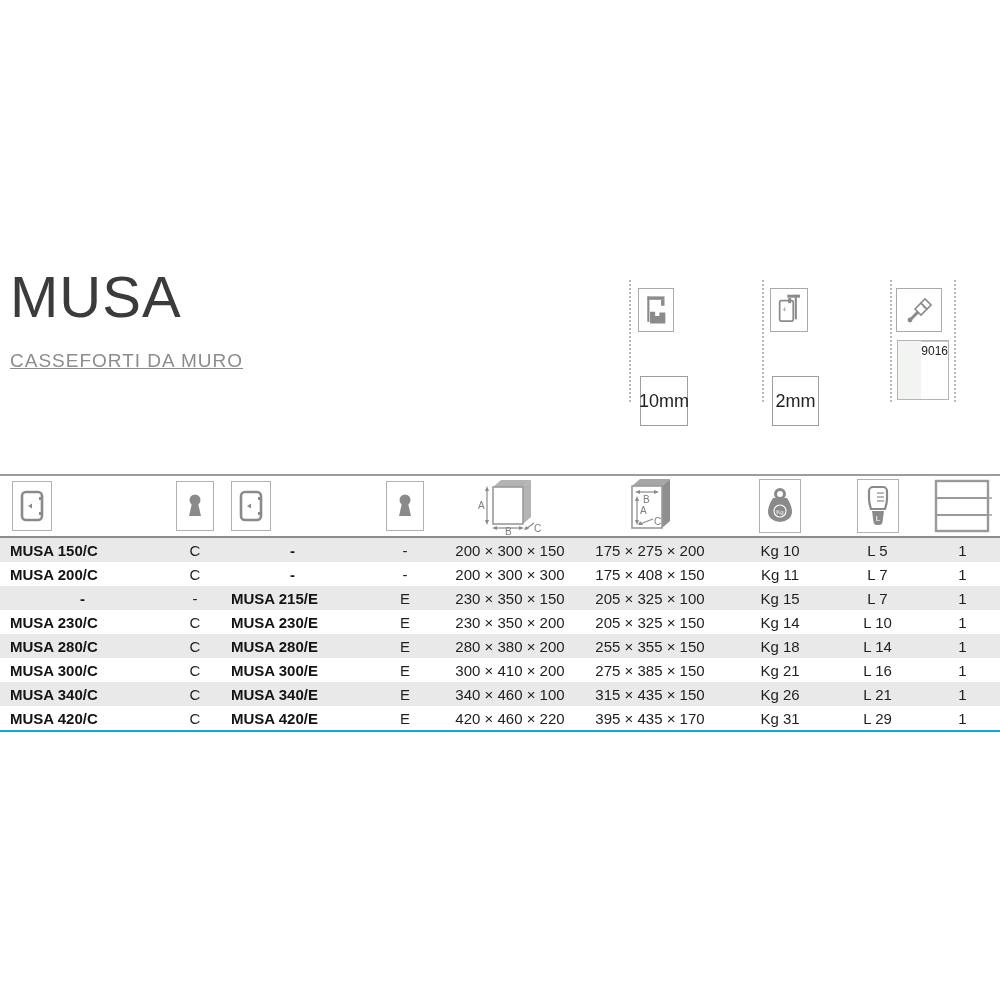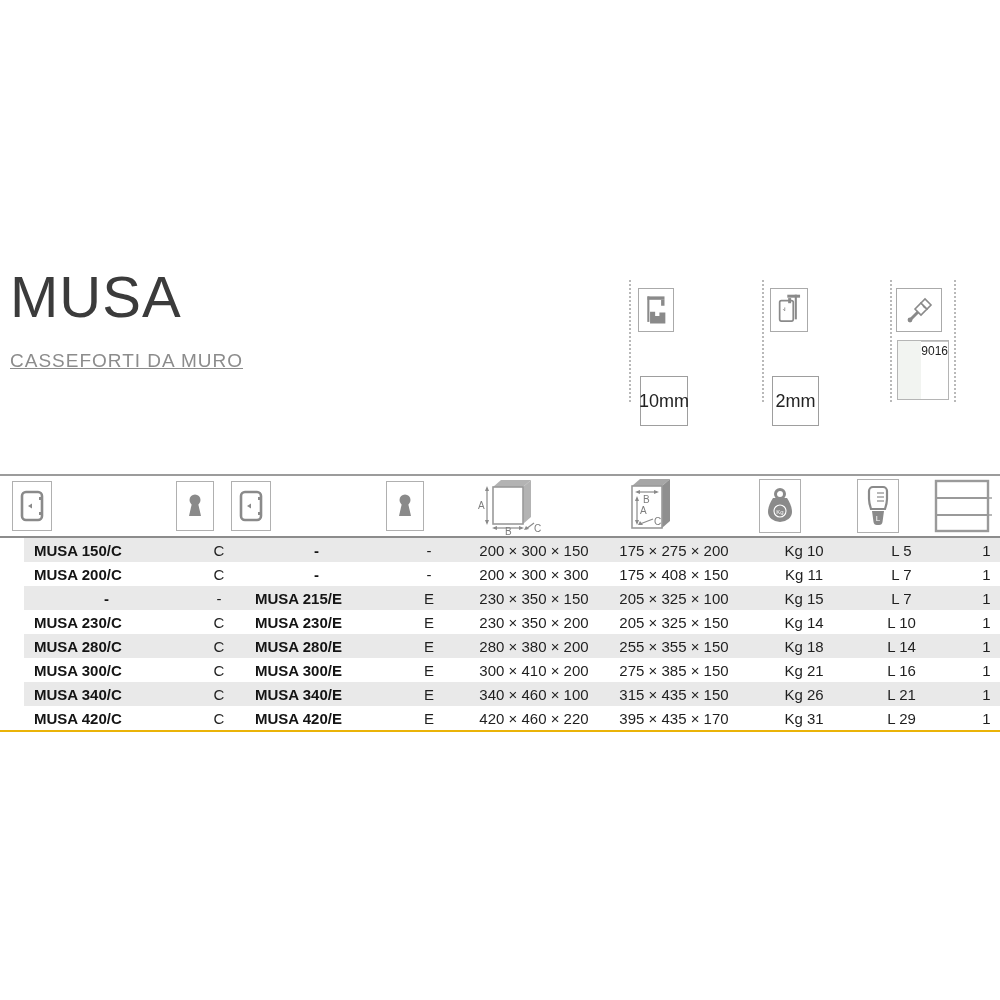--- a/index.html
+++ b/index.html
@@ -28,21 +28,21 @@
   .spec-table{position:absolute;left:0;top:474px;width:1000px;}
   .rule{height:0;border-top:2px solid #9c9c9c;}
   .rule.dark{border-top-color:#8c8c8c;}
   .thead{display:grid;grid-template-columns:165px 60px 135px 90px 120px 160px 100px 95px 75px;
          height:60px;align-items:center;background:#fff;}
   .hcell{display:flex;align-items:center;justify-content:center;height:100%;}
   .hcell.left1{justify-content:flex-start;padding-left:12px;}
   .hcell.left3{justify-content:flex-start;padding-left:6px;}
   .ibox{border:1px solid #b0b0b0;background:#fff;display:flex;align-items:center;justify-content:center;}
 
-  .rows{border-bottom:2px solid #eab308;padding-left:24px;}
+  .rows{border-bottom:2px solid #0ea5e9;}
   .row{display:grid;grid-template-columns:165px 60px 135px 90px 120px 160px 100px 95px 75px;
        height:24px;align-items:center;font-size:15px;}
   .row:nth-child(odd){background:#e9e9e9;}
   .cell{text-align:center;white-space:nowrap;}
   .cell.model{font-weight:bold;text-align:left;padding-left:10px;color:#141414;}
   .cell.model3{padding-left:6px;}
   .cell.dash{text-align:center;padding-left:0;}
 </style>
 </head>
 <body>

